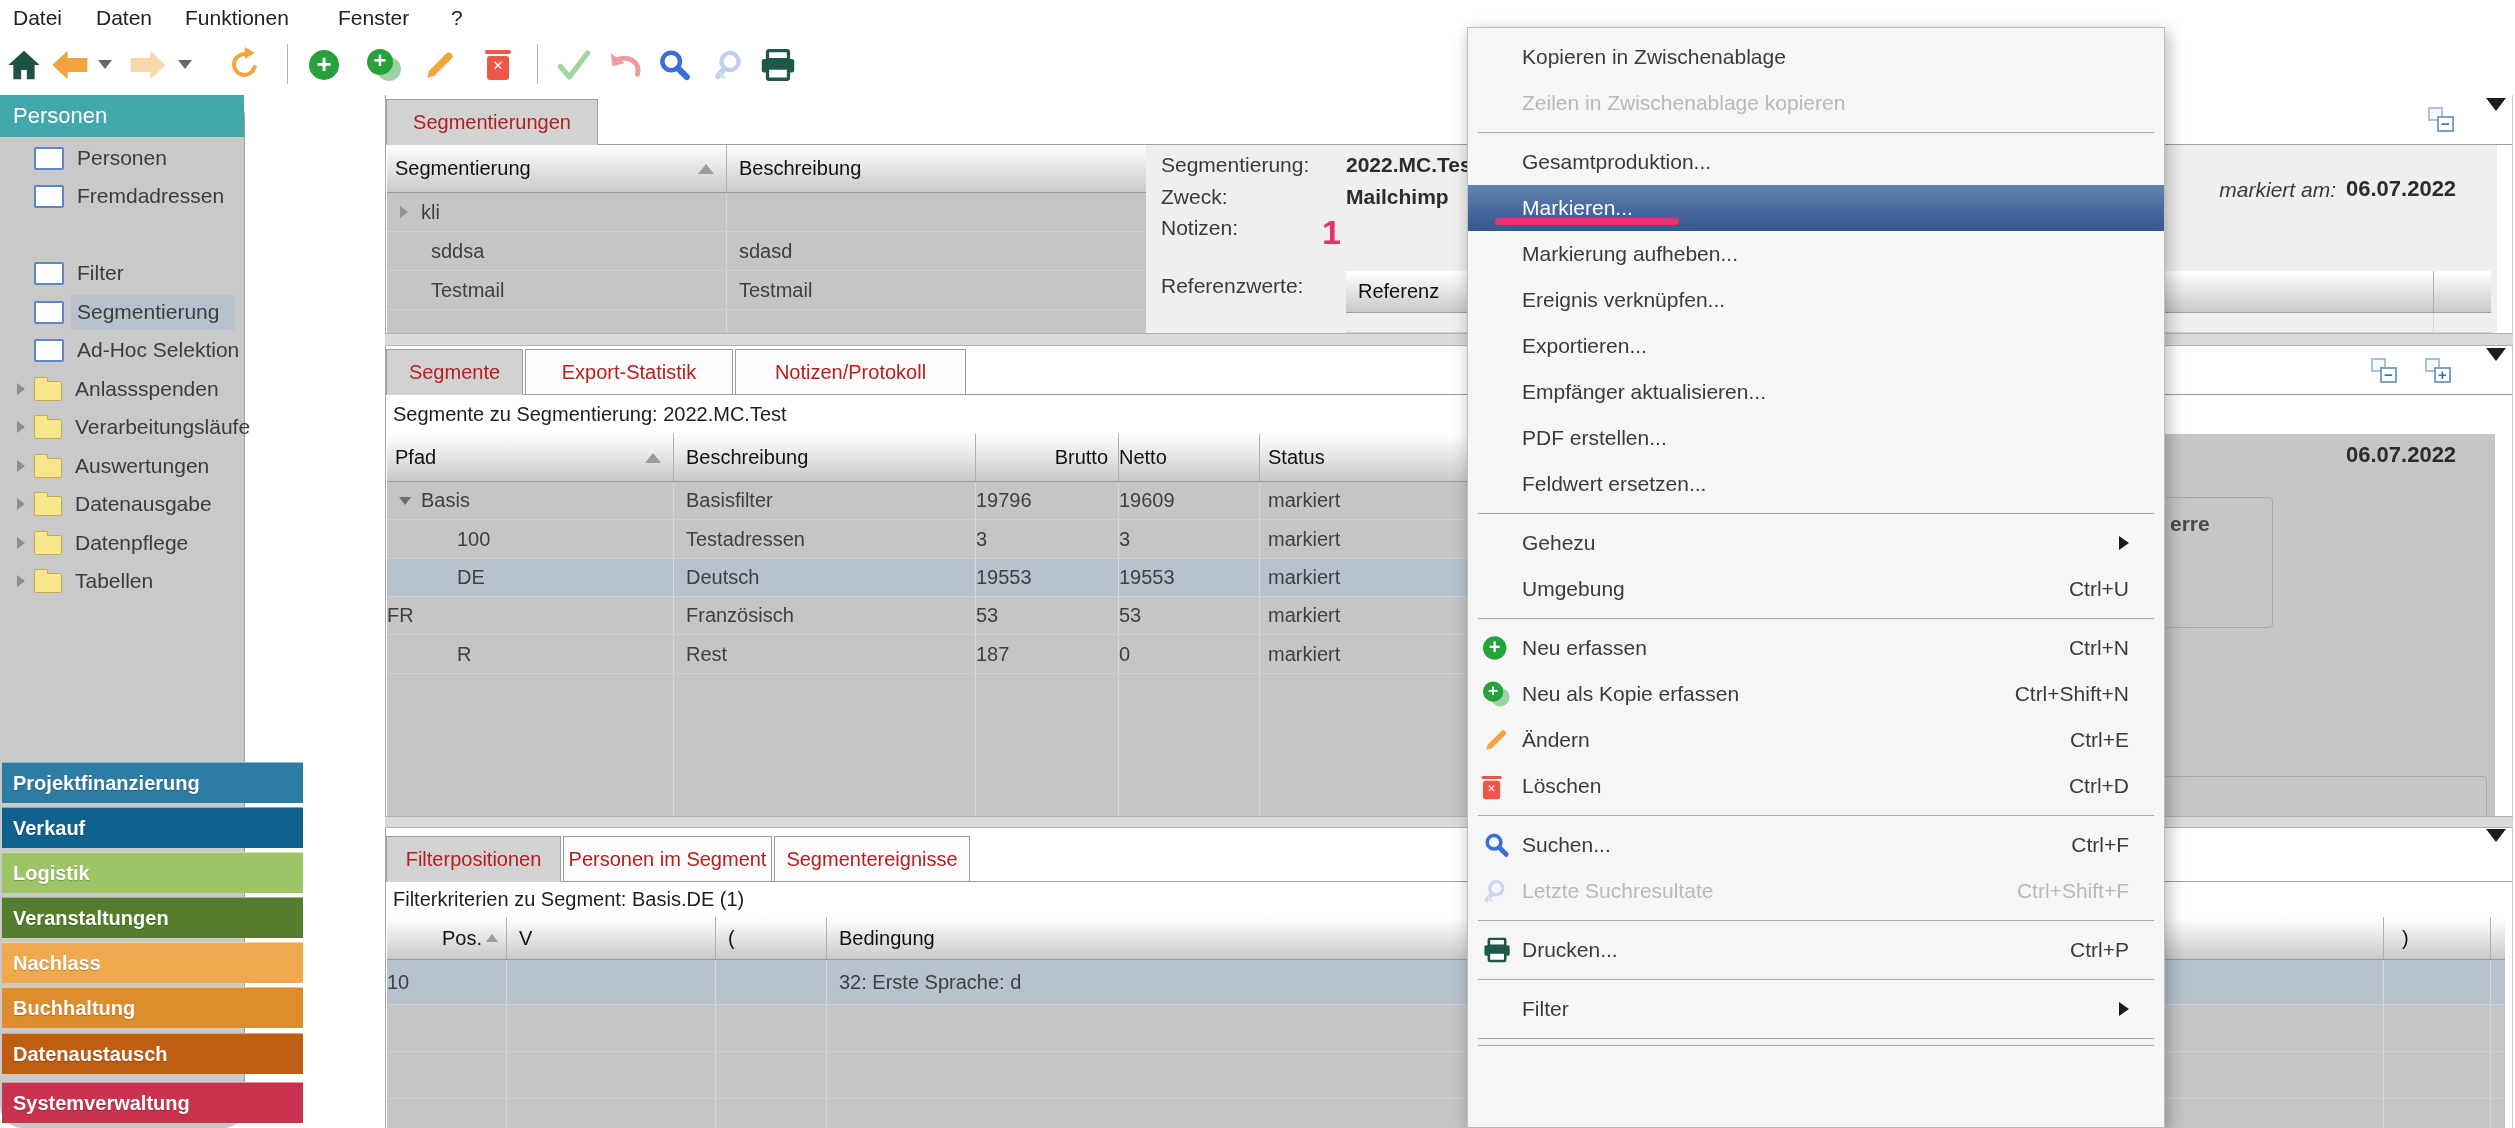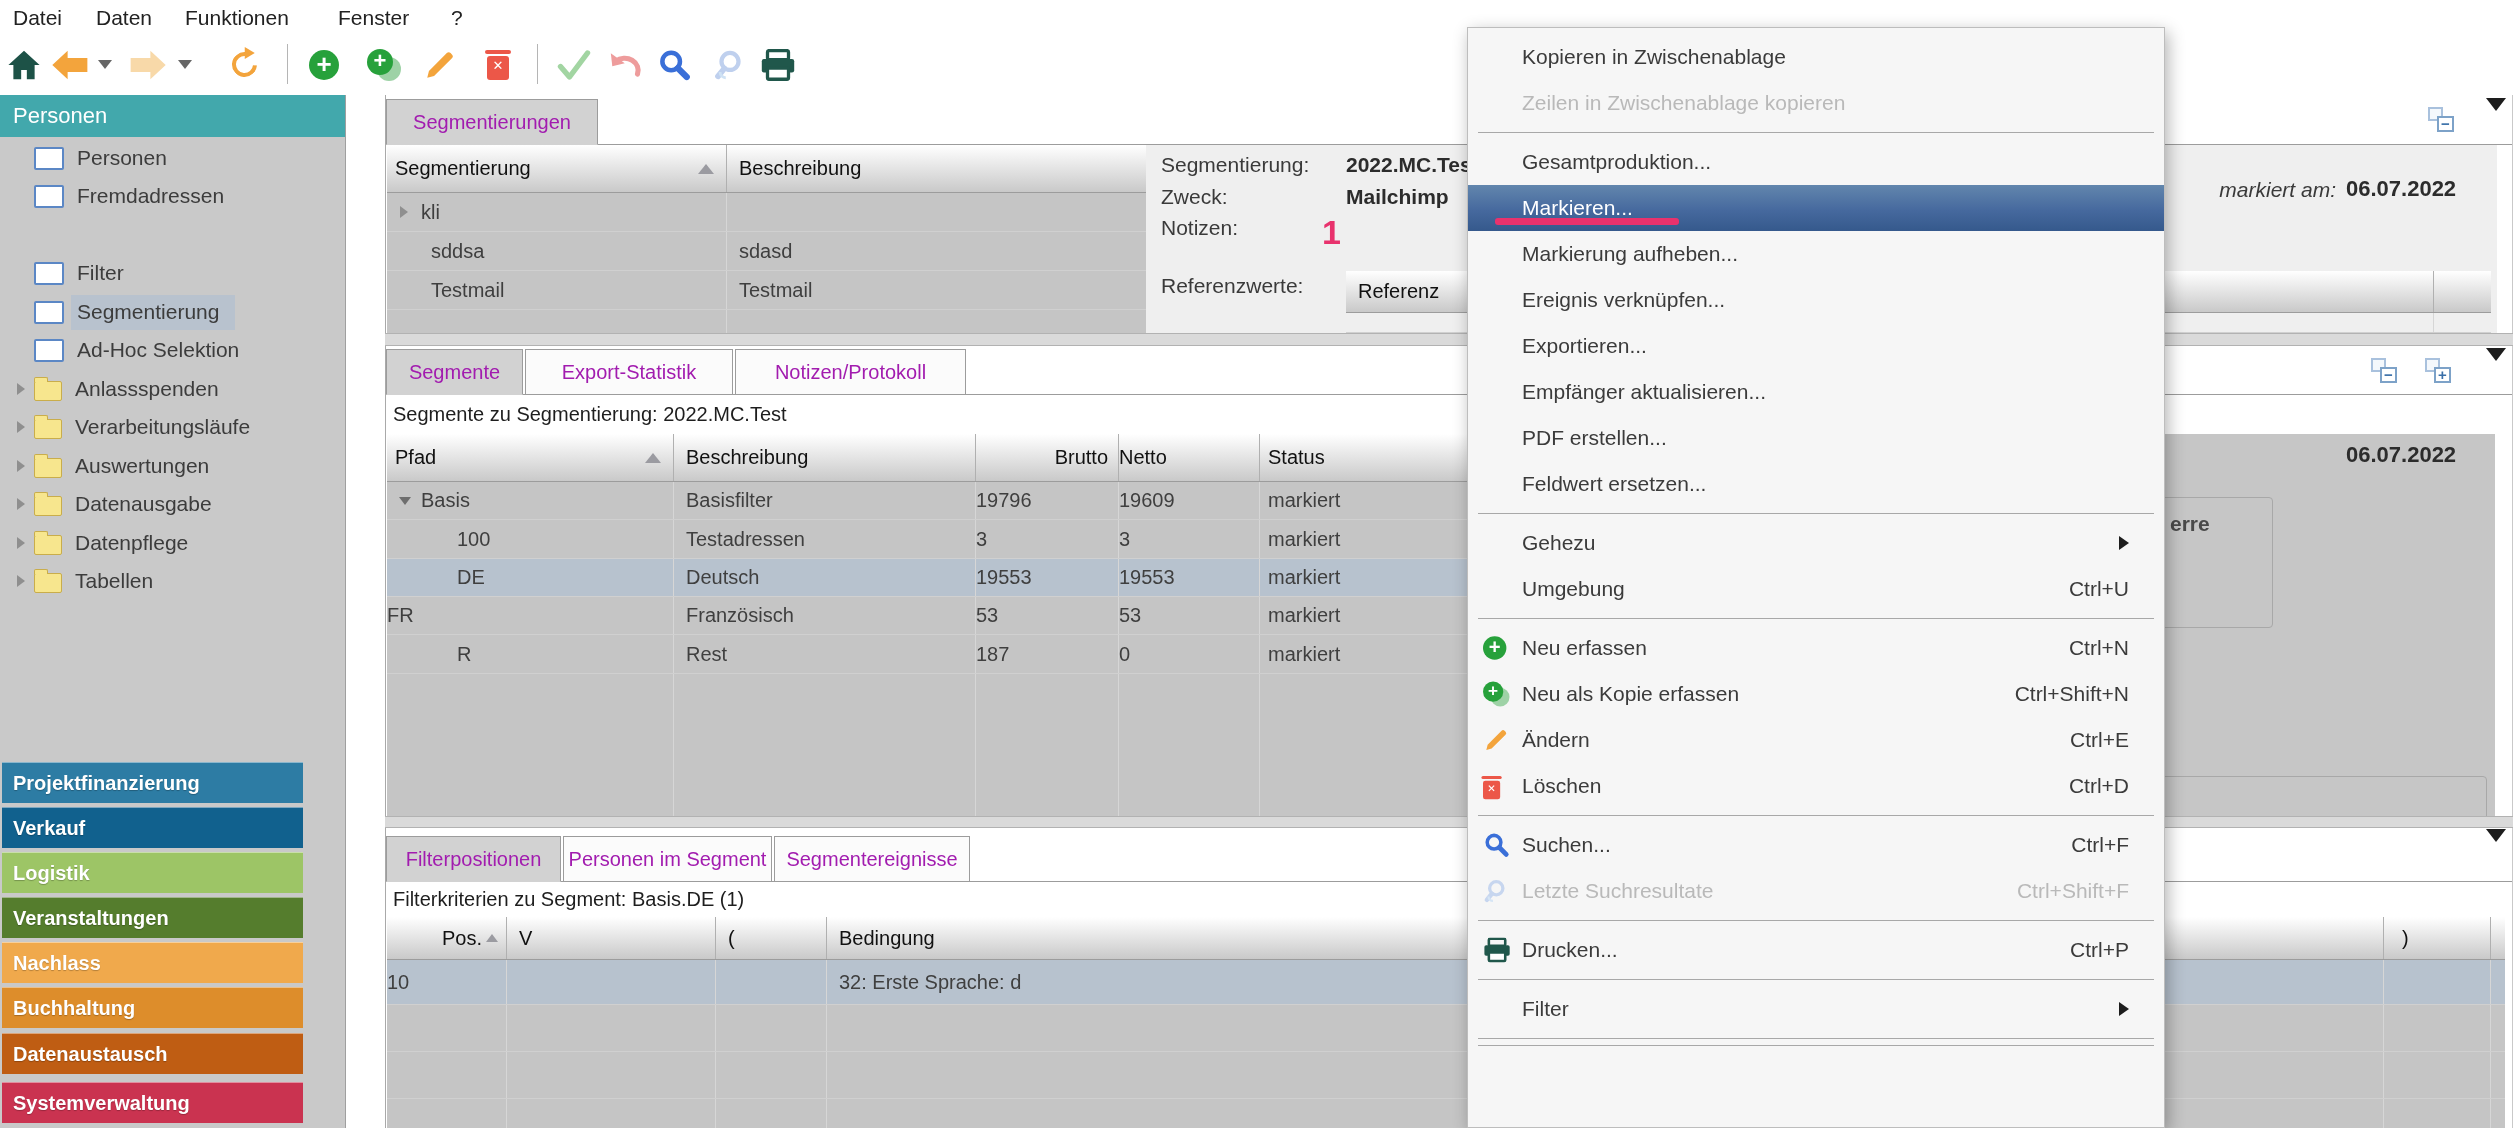--- a/index.html
+++ b/index.html
@@ -21,37 +21,37 @@
   .ic-refresh::after { content:""; position:absolute; right:-8px; top:-3px; border-style:solid; border-width:6px 0 6px 10px; border-color:transparent transparent transparent #f3a43c; transform:rotate(40deg); }
   .ic-add { width:30px; height:30px; border-radius:50%; background:#27a13b; color:#fff; font-weight:bold; font-size:26px; line-height:28px; text-align:center; }
   .ic-addcopy { position:relative; width:34px; height:32px; }
   .ic-addcopy::before { content:""; position:absolute; right:0; bottom:0; width:24px; height:24px; border-radius:50%; background:#9ed2a6; }
   .ic-addcopy .c { position:absolute; left:0; top:0; width:26px; height:26px; border-radius:50%; background:#27a13b; color:#fff; font-weight:bold; font-size:22px; line-height:24px; text-align:center; }
   .ic-trash { position:relative; width:22px; height:24px; background:#ec5748; border-radius:3px; margin-top:7px; }
   .ic-trash::before { content:""; position:absolute; left:-2px; top:-6px; width:26px; height:4px; background:#ec5748; border-radius:2px; }
   .ic-trash .tx { position:absolute; left:0; top:2px; width:22px; text-align:center; color:#fff; font-size:13px; font-weight:bold; }
 
   
-  .sidebar { position:absolute; left:0; top:95px; width:346px; height:1033px; background:#c9c9c9; border-right:1px solid #9f9f9f; }
+  .sidebar { position:absolute; left:0; top:95px; width:245px; height:1033px; background:#c9c9c9; border-right:1px solid #9f9f9f;border-radius:22px; }
   .sb-head { height:42px; background:#42a8ac; color:#fff; font-size:22px; font-weight:500; line-height:42px; padding-left:13px; }
   .sb-item { position:absolute; left:0; width:305px; height:38px; display:flex; align-items:center; cursor:default; }
   .sb-tri { width:26px; margin-left:8px; display:flex; justify-content:center; }
   .tri-r { width:0; height:0; border-top:6px solid transparent; border-bottom:6px solid transparent; border-left:8px solid #8f8f8f; }
   .tri-d { width:0; height:0; border-left:6px solid transparent; border-right:6px solid transparent; border-top:8px solid #6e6e6e; }
   .ic-doc { width:30px; height:23px; background:#fff; border:2px solid #5b87c5; border-radius:2px; flex:none; }
   .ic-folder { position:relative; width:28px; height:20px; background:#f7e68e; border:1px solid #c9ad4b; border-radius:2px; margin-top:4px; flex:none; }
   .ic-folder::before { content:""; position:absolute; left:-1px; top:-5px; width:12px; height:4px; background:#f7e68e; border:1px solid #c9ad4b; border-bottom:none; border-radius:2px 2px 0 0; }
   .sb-label { margin-left:13px; font-size:21px; color:#3c3c3c; white-space:nowrap; }
   .sb-item.sel .sb-label { background:#b8c2ce; padding:5px 16px 6px 6px; margin-left:7px; }
   .sb-mod { position:absolute; left:2px; width:301px; height:41px; color:#fff; font-size:20px; font-weight:600; line-height:41px; padding-left:11px; text-shadow:0 1px 1px rgba(0,0,0,.25); border-top:1px solid rgba(255,255,255,.45); cursor:default; }
 
   
   .pane { position:absolute; left:385px; width:2128px; background:#fff; border-left:1px solid #a9a9a9; border-right:1px solid #c9c9c9; overflow:hidden; }
   .tabstrip { position:absolute; left:0; top:0; width:2128px; background:#fff; border-bottom:1px solid #9c9c9c; }
-  .tab { position:absolute; bottom:-1px; height:46px; background:#fbfbfb; border:1px solid #9c9c9c; display:flex; align-items:center; justify-content:center; font-size:20px; color:#a21caf; cursor:default; }
+  .tab { position:absolute; bottom:-1px; height:46px; background:#fbfbfb; border:1px solid #9c9c9c; display:flex; align-items:center; justify-content:center; font-size:20px; color:#b91c1c; cursor:default; }
   .tab.active { background:#d2d2d2; border-bottom:1px solid #d2d2d2; z-index:2; }
   .caption { position:absolute; left:0; width:2128px; background:#fff; font-size:20px; color:#1e1e1e; display:flex; align-items:center; padding-left:7px; }
   .splitbar { position:absolute; left:385px; width:2128px; background:#dadada; border-top:1px solid #b2b2b2; border-bottom:1px solid #b2b2b2; }
   .grip-h { width:4px; height:4px; border-radius:50%; background:#8c8c8c; box-shadow:7px 0 0 #8c8c8c,14px 0 0 #8c8c8c; }
   .grip-v { width:4px; height:4px; border-radius:50%; background:#8c8c8c; box-shadow:0 7px 0 #8c8c8c,0 14px 0 #8c8c8c; }
 
   
   .tbl { position:absolute; background:#c5c5c5; display:flex; flex-direction:column; overflow:hidden; }
   .thead { display:grid; border-bottom:1px solid #9c9c9c; flex:none; }
   .th { background:linear-gradient(#ffffff,#c9c9c9); border-right:1px solid #b0b0b0; display:flex; align-items:center; font-size:20px; color:#111; overflow:hidden; white-space:nowrap; }

